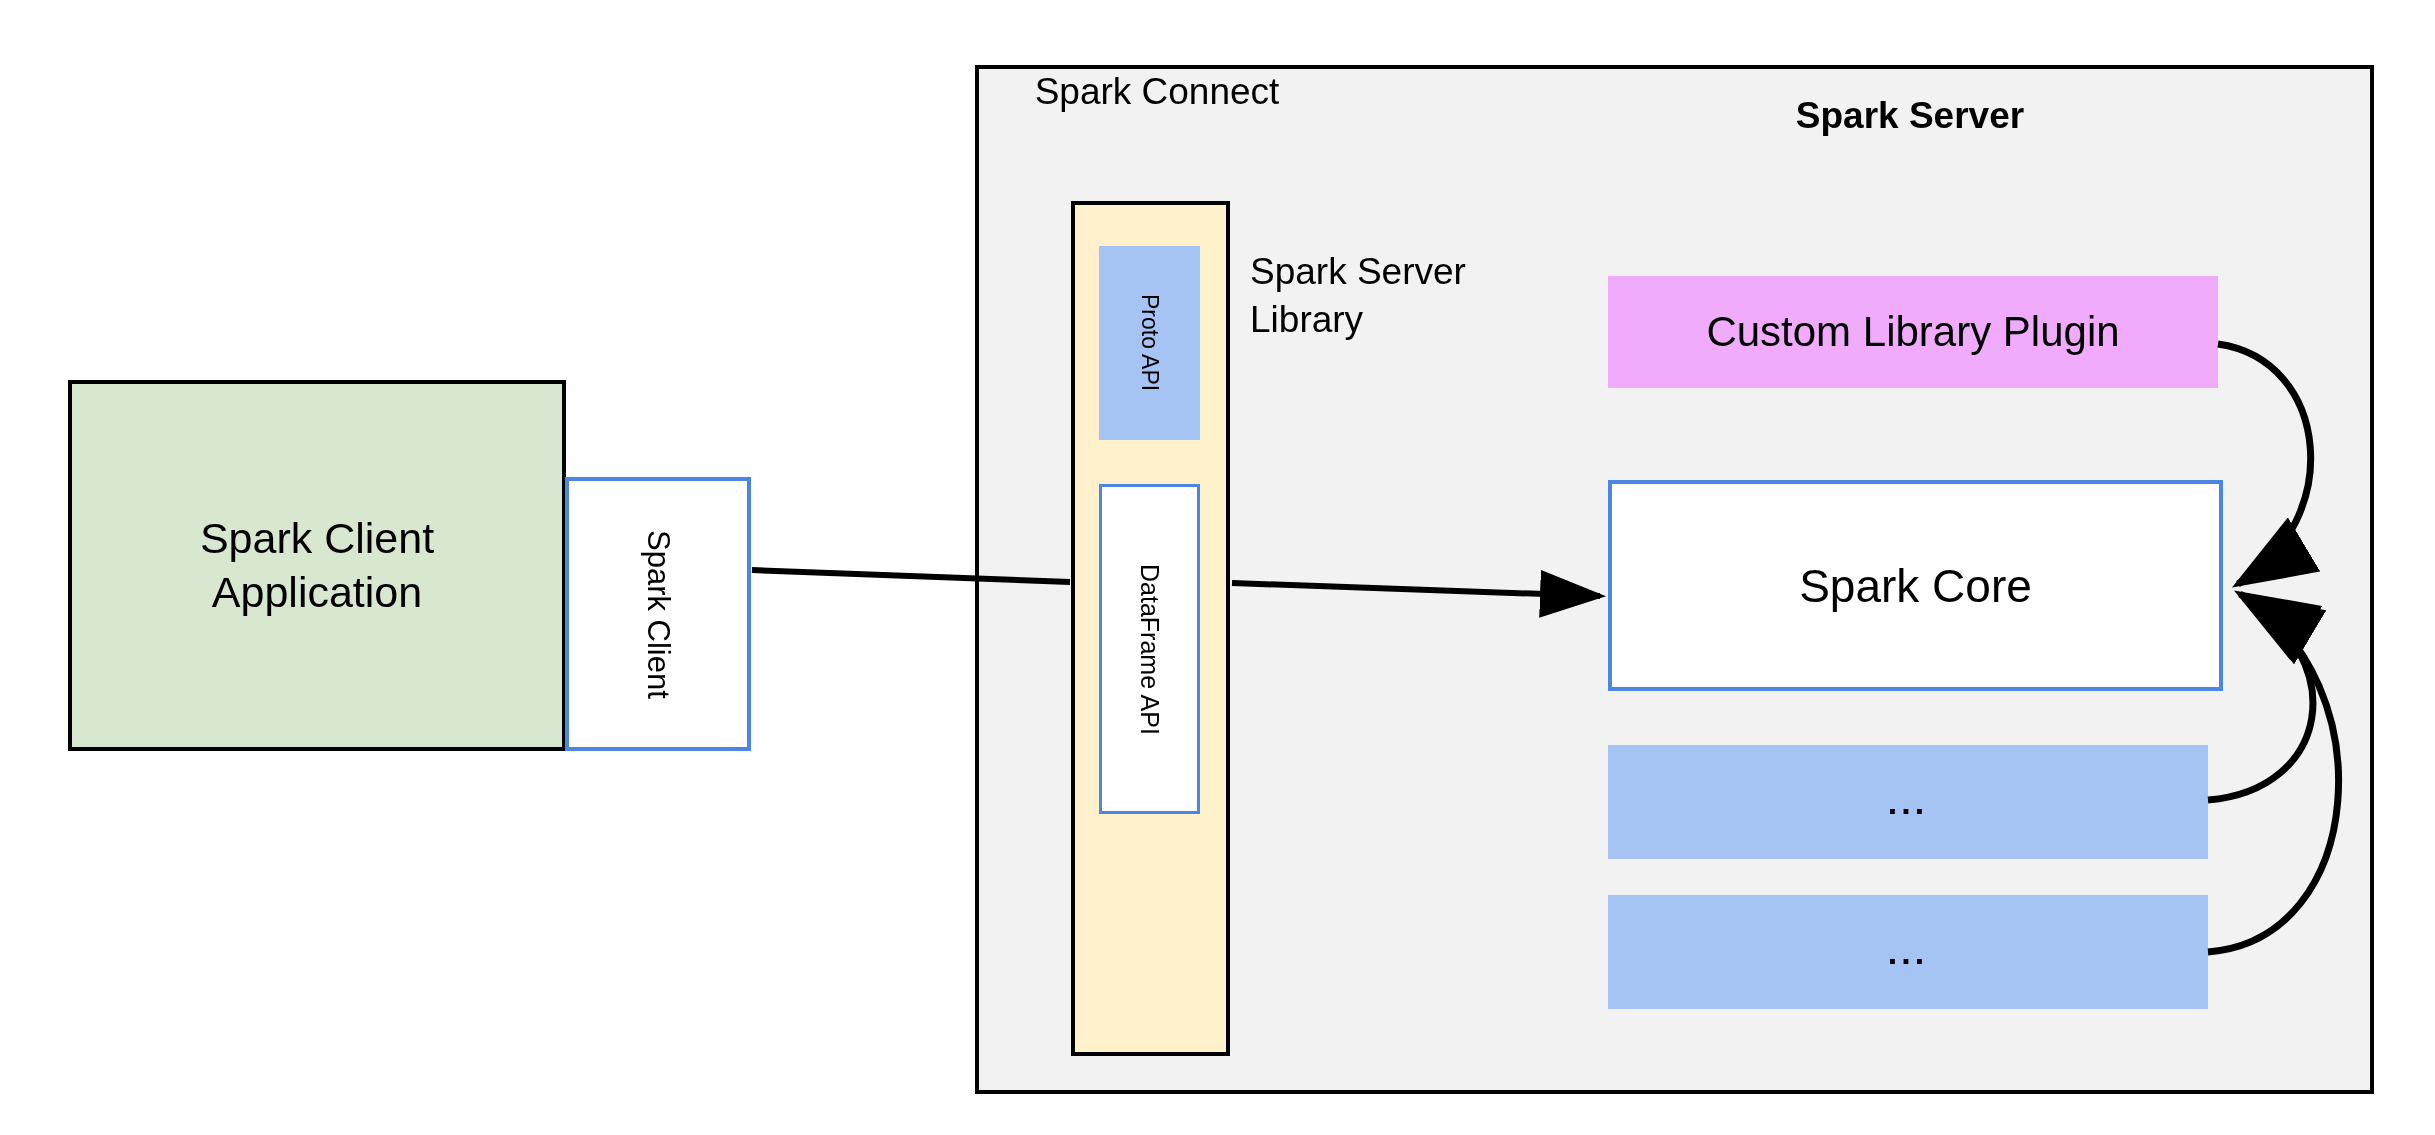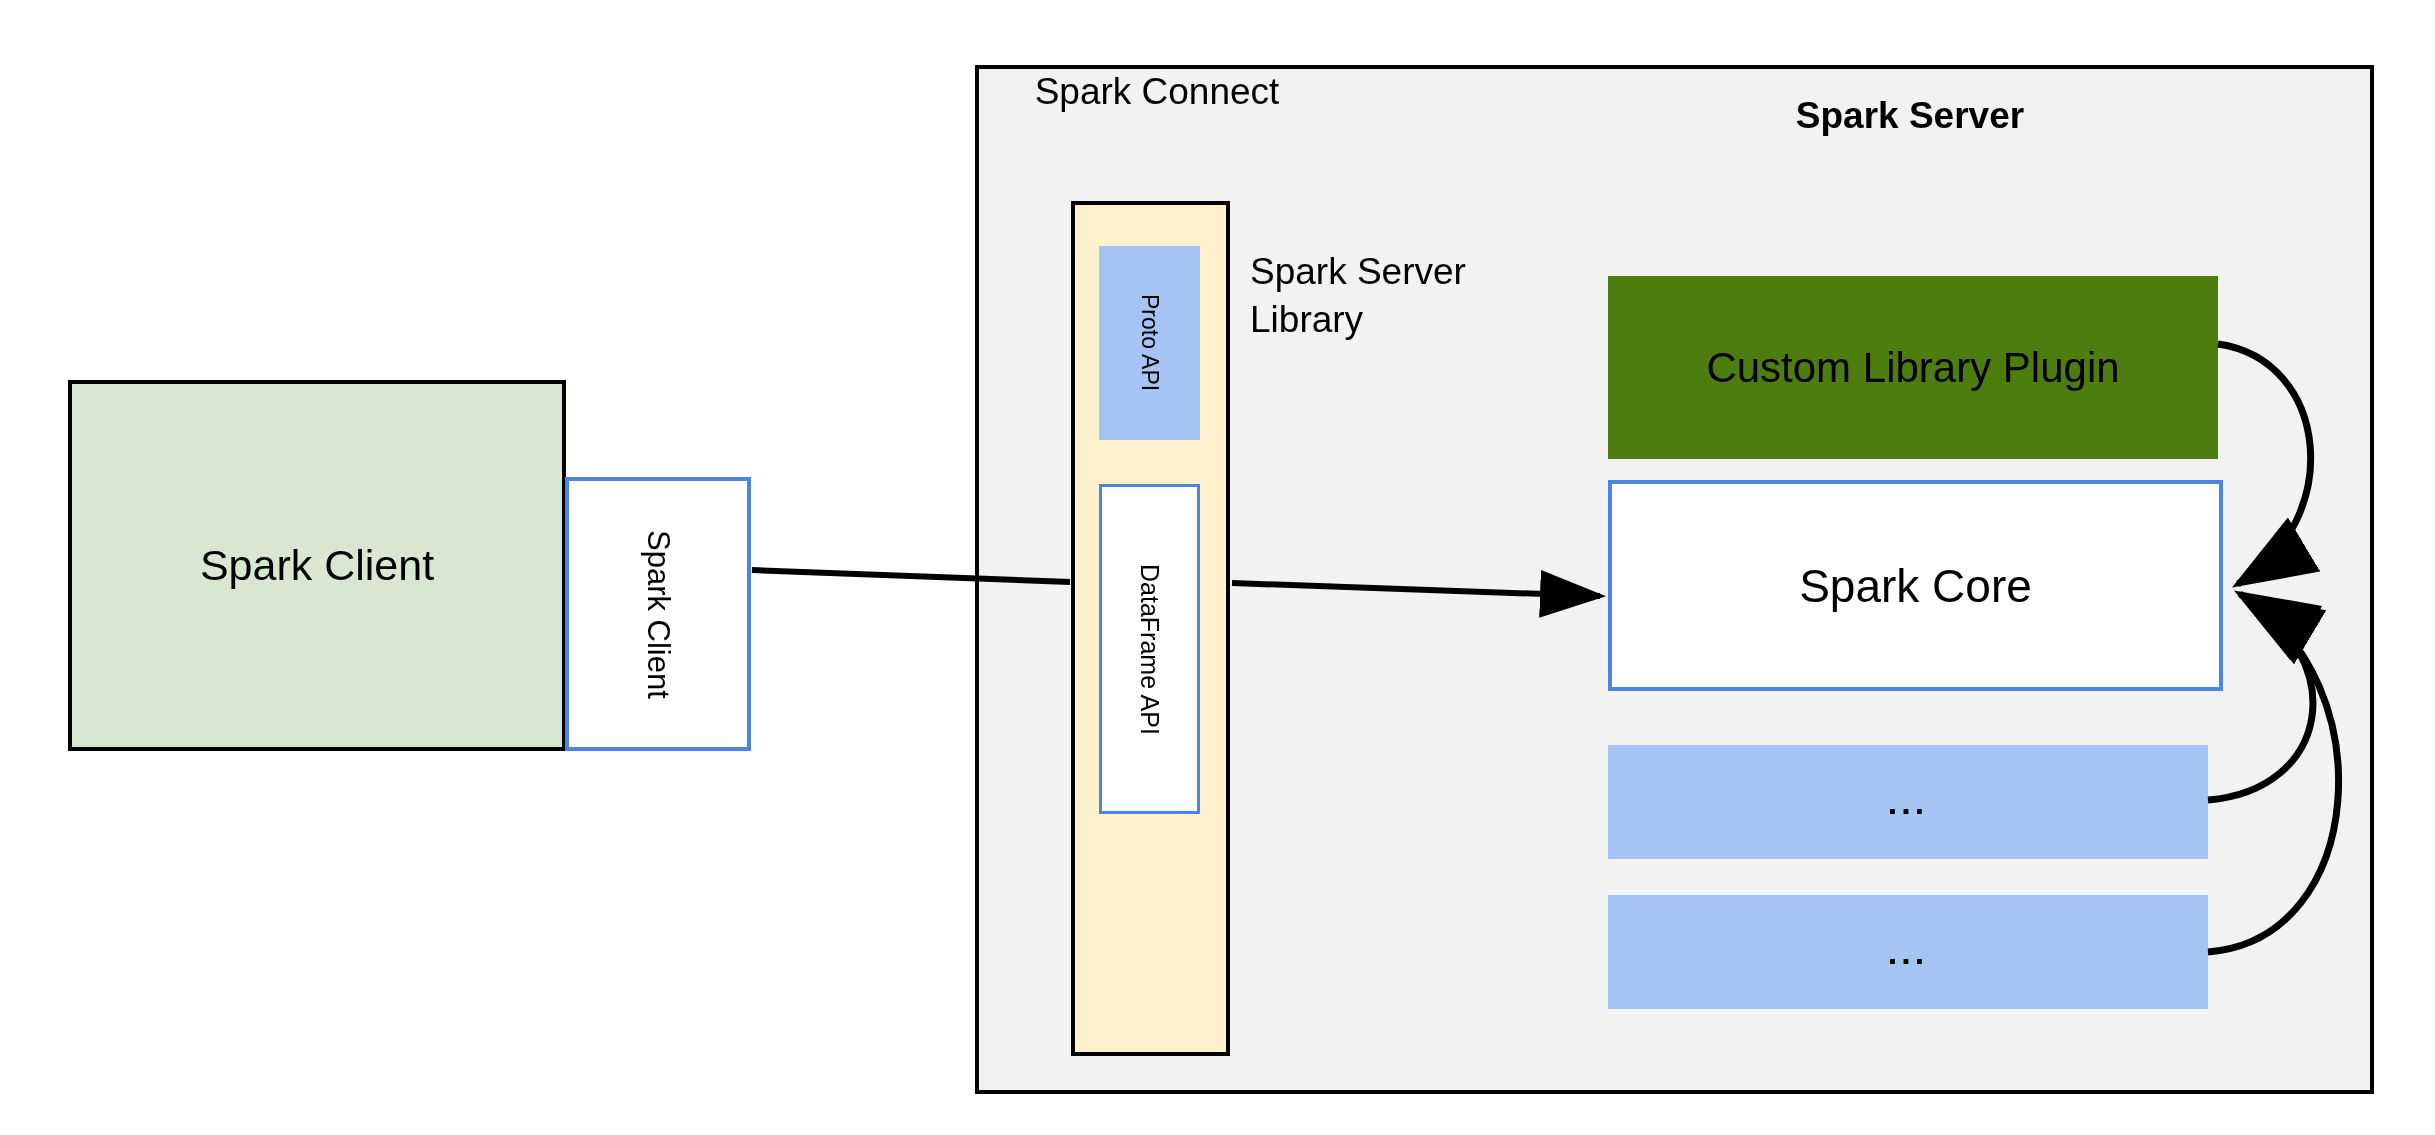--- a/index.html
+++ b/index.html
@@ -88,22 +88,22 @@
   #proto-api .vtext-down { font-size: 23px; }
   #dataframe-api {
     left: 1099px; top: 484px; width: 101px; height: 330px;
     background: #ffffff;
     border: 3px solid #4D86E0;
   }
   #dataframe-api .vtext-down { font-size: 25px; }
 
   
   #custom-library-plugin {
-    left: 1608px; top: 276px; width: 610px; height: 183px;
-    background: #4d7c0f;
+    left: 1608px; top: 276px; width: 610px; height: 112px;
+    background: #f0abfc;
     font-size: 42px;
   }
   #spark-core {
     left: 1608px; top: 480px; width: 615px; height: 211px;
     background: #ffffff;
     border: 4px solid #4D86E0;
     font-size: 46px;
   }
   #ellipsis-1 {
     left: 1608px; top: 745px; width: 600px; height: 114px;
@@ -126,20 +126,21 @@
 </head>
 <body>
 
 <div id="canvas">
 
   <div class="box" id="server-panel"></div>
 
   <div class="box center" id="client-app">
     <div>
       <div>Spark Client</div>
+      <div>Application</div>
     </div>
   </div>
 
 
   <div class="box center" id="spark-client">
     <span class="vtext-down">Spark Client</span>
   </div>
 
   <div class="box" id="spark-connect-label">
     <div>Spark Connect</div>

